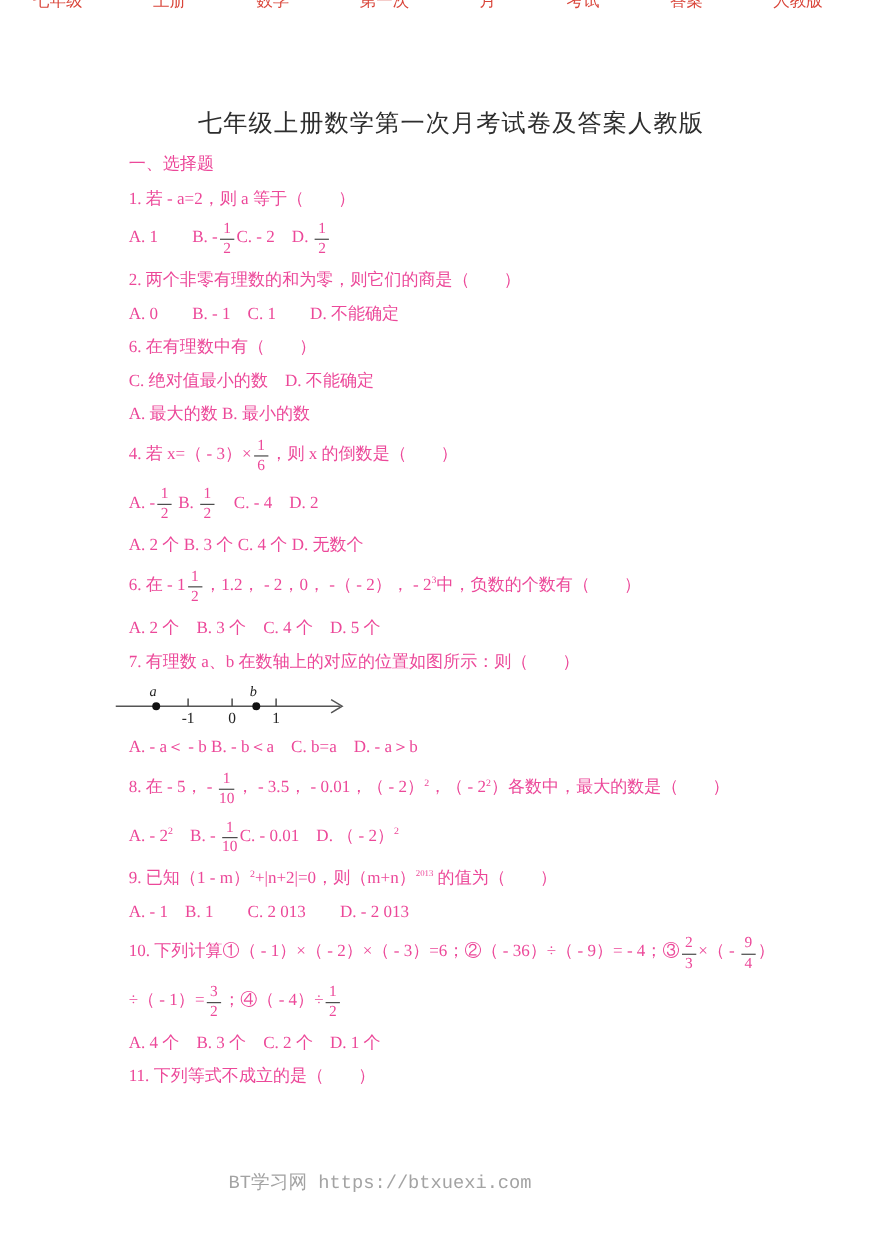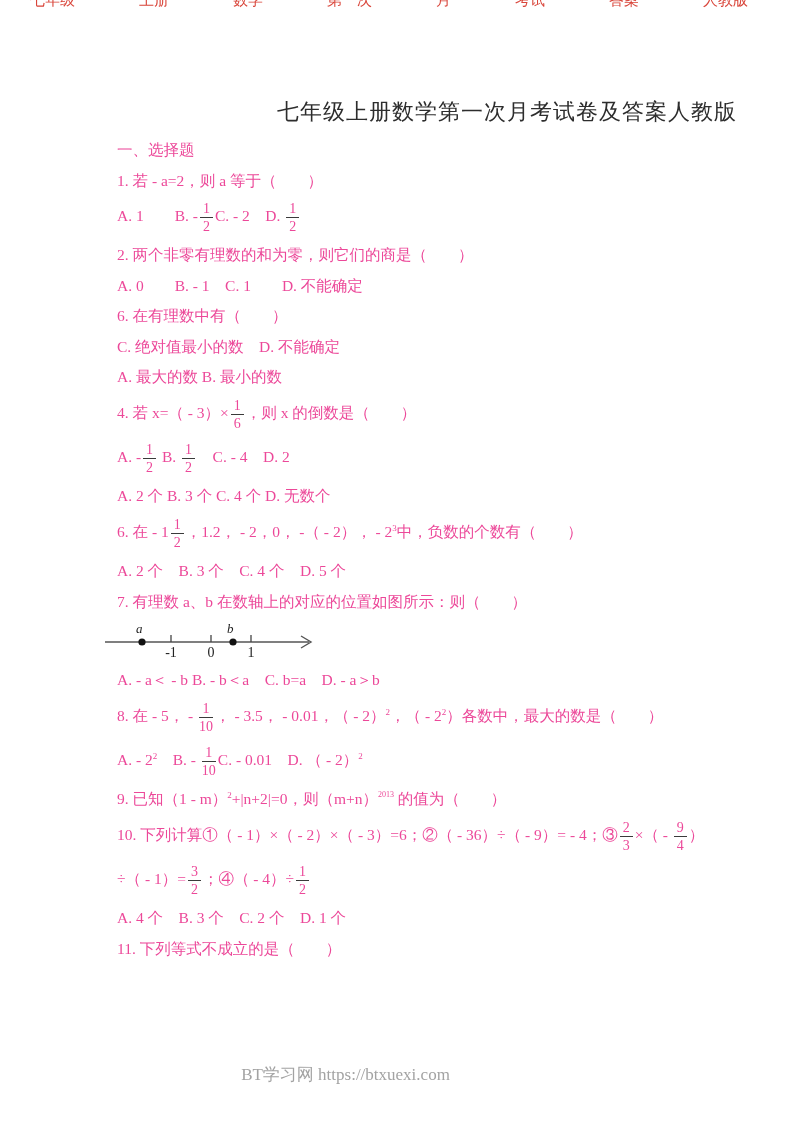--- a/index.html
+++ b/index.html
@@ -10,42 +10,42 @@
   }
   .top-tags{
     position:absolute;top:-9px;left:30px;right:45px;
     display:flex;justify-content:space-between;
     font-size:15px;color:#d9453a;
     font-family:"Liberation Serif", serif;
     white-space:nowrap;
   }
   #doc{position:absolute;top:97px;left:117px;right:56px;}
   .title{
-    text-align:right;margin:0 0 13px -34px;
+    text-align:center;margin:0 0 13px -34px;
     font-size:22px;line-height:30px;letter-spacing:1px;color:#2d2d2d;
   }
   .line{
     font-size:15.5px;line-height:20px;margin:0 0 10.5px 0;
     white-space:pre-wrap;color:#ec4899;
   }
   .frac{
     display:inline-block;text-align:center;vertical-align:-10px;
     font-size:14px;line-height:1.1;margin:0 2px;
   }
   .fn{display:block;border-bottom:1px solid #3a3a3a;padding:0 3px 1px;}
   .fd{display:block;padding-top:1px;}
   sup.ssup{font-size:9px;line-height:0;vertical-align:6px;letter-spacing:0;}
   sup.ssup.tiny{font-size:8px;vertical-align:7px;}
   .figure{margin:0 0 8px -12px;height:40px;}
   .figure svg{display:block;}
   .nl-text{font-size:14px;fill:#222;font-family:"Liberation Serif",serif;}
   .nl-var{font-size:13px;font-style:italic;fill:#222;font-family:"Liberation Serif",serif;}
   .footer{
     position:absolute;top:1063px;left:0;width:691px;text-align:center;
-    font-family:Liberation Serif, serif;
+    font-family:Liberation Mono, monospace;
     font-size:17px;color:#a3a3a3;
   }
 </style>
 </head>
 <body>
 
 <div class="top-tags" id="topTags">
     <span>七年级</span>
     <span>上册</span>
     <span>数学</span>
@@ -86,20 +86,21 @@
       <text x="122" y="11" class="nl-var">b</text>
       <text x="66" y="35" text-anchor="middle" class="nl-text">-1</text>
       <text x="106" y="35" text-anchor="middle" class="nl-text">0</text>
       <text x="146" y="35" text-anchor="middle" class="nl-text">1</text>
     </svg>
   </div>
 <div class="line"><span>A. - a＜ - b B. - b＜a　C. b=a　D. - a＞b</span></div>
       <div class="line"><span>8. 在 - 5， - </span><span class="frac"><span class="fn">1</span><span class="fd">10</span></span><span>， - 3.5， - 0.01，（ - 2）</span><sup class="ssup">2</sup><span>，（ - 2</span><sup class="ssup">2</sup><span>）各数中，最大的数是（　　）</span></div>
       <div class="line"><span>A. - 2</span><sup class="ssup">2</sup><span>　B. - </span><span class="frac"><span class="fn">1</span><span class="fd">10</span></span><span>C. - 0.01　D. （ - 2）</span><sup class="ssup">2</sup></div>
       <div class="line"><span>9. 已知（1 - m）</span><sup class="ssup">2</sup><span>+|n+2|=0，则（m+n）</span><sup class="ssup tiny">2013</sup><span> 的值为（　　）</span></div>
+      <div class="line"><span>A. - 1　B. 1　　C. 2 013　　D. - 2 013</span></div>
       <div class="line"><span>10. 下列计算①（ - 1）×（ - 2）×（ - 3）=6；②（ - 36）÷（ - 9）= - 4；③</span><span class="frac"><span class="fn">2</span><span class="fd">3</span></span><span>×（ - </span><span class="frac"><span class="fn">9</span><span class="fd">4</span></span><span>）</span></div>
       <div class="line"><span>÷（ - 1）=</span><span class="frac"><span class="fn">3</span><span class="fd">2</span></span><span>；④（ - 4）÷</span><span class="frac"><span class="fn">1</span><span class="fd">2</span></span></div>
       <div class="line"><span>A. 4 个　B. 3 个　C. 2 个　D. 1 个</span></div>
       <div class="line"><span>11. 下列等式不成立的是（　　）</span></div>
     </div>
 </div>
 
 <div class="footer">BT学习网 https://btxuexi.com</div>
 
 </body></html>

